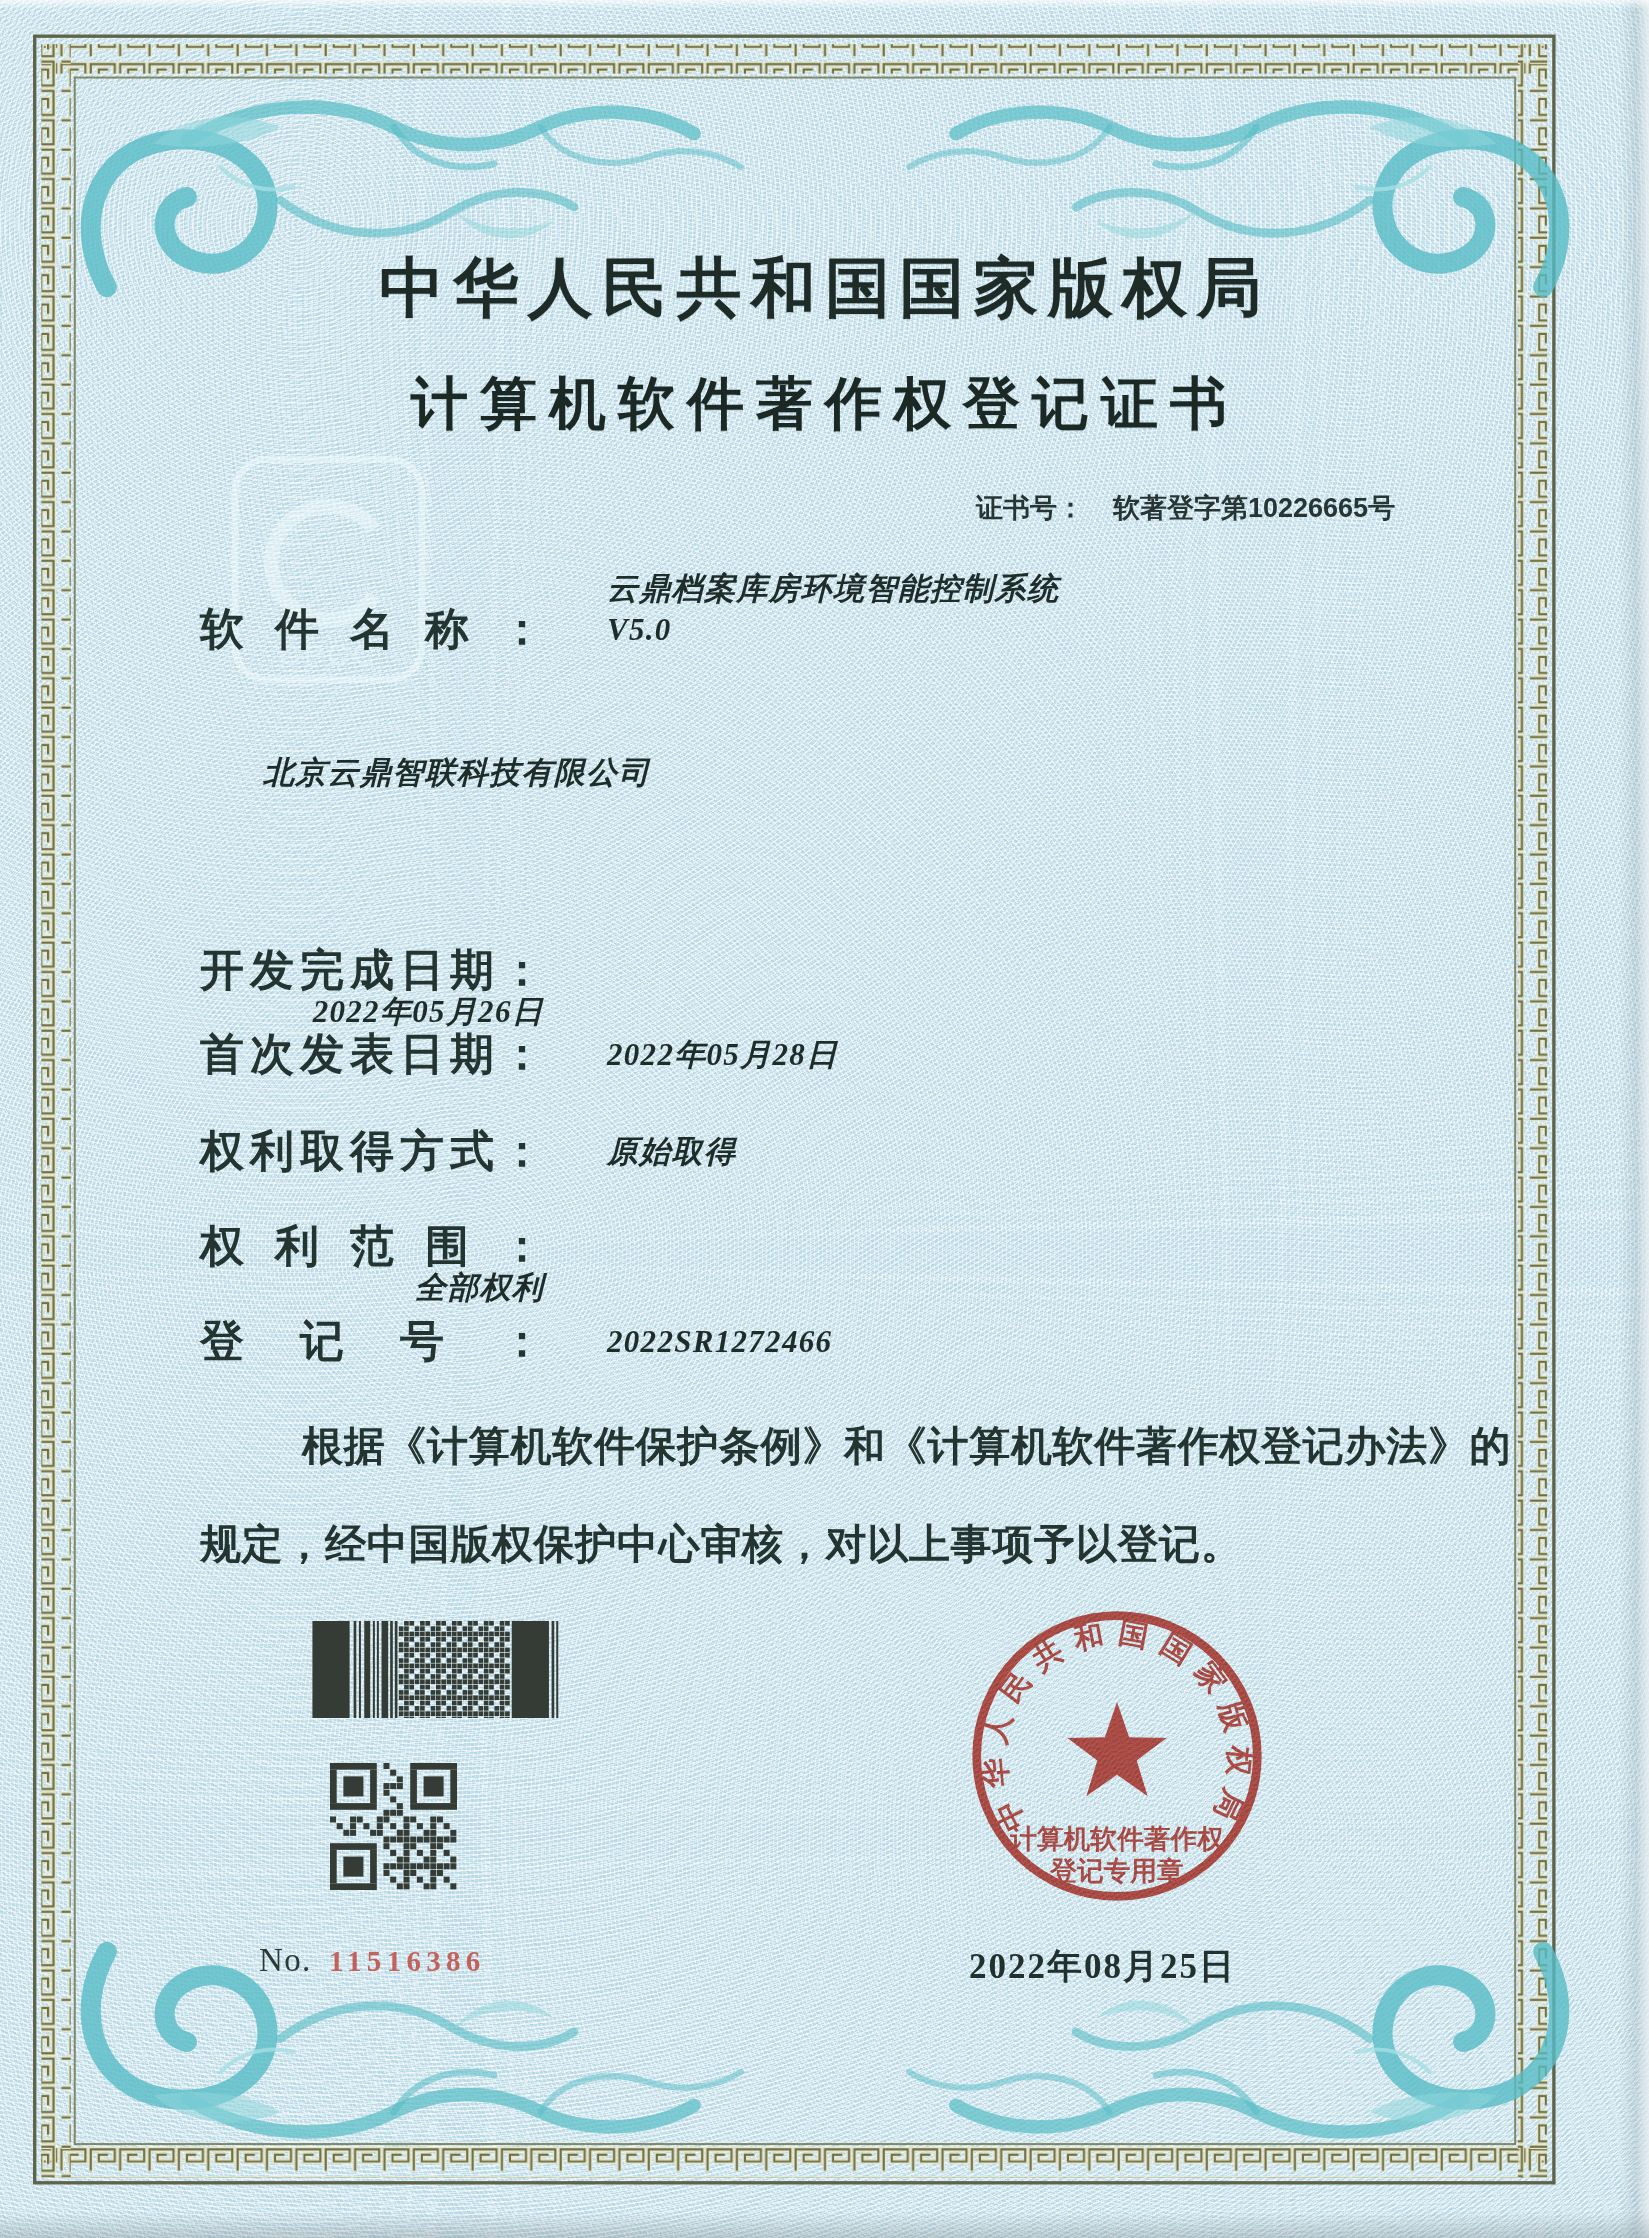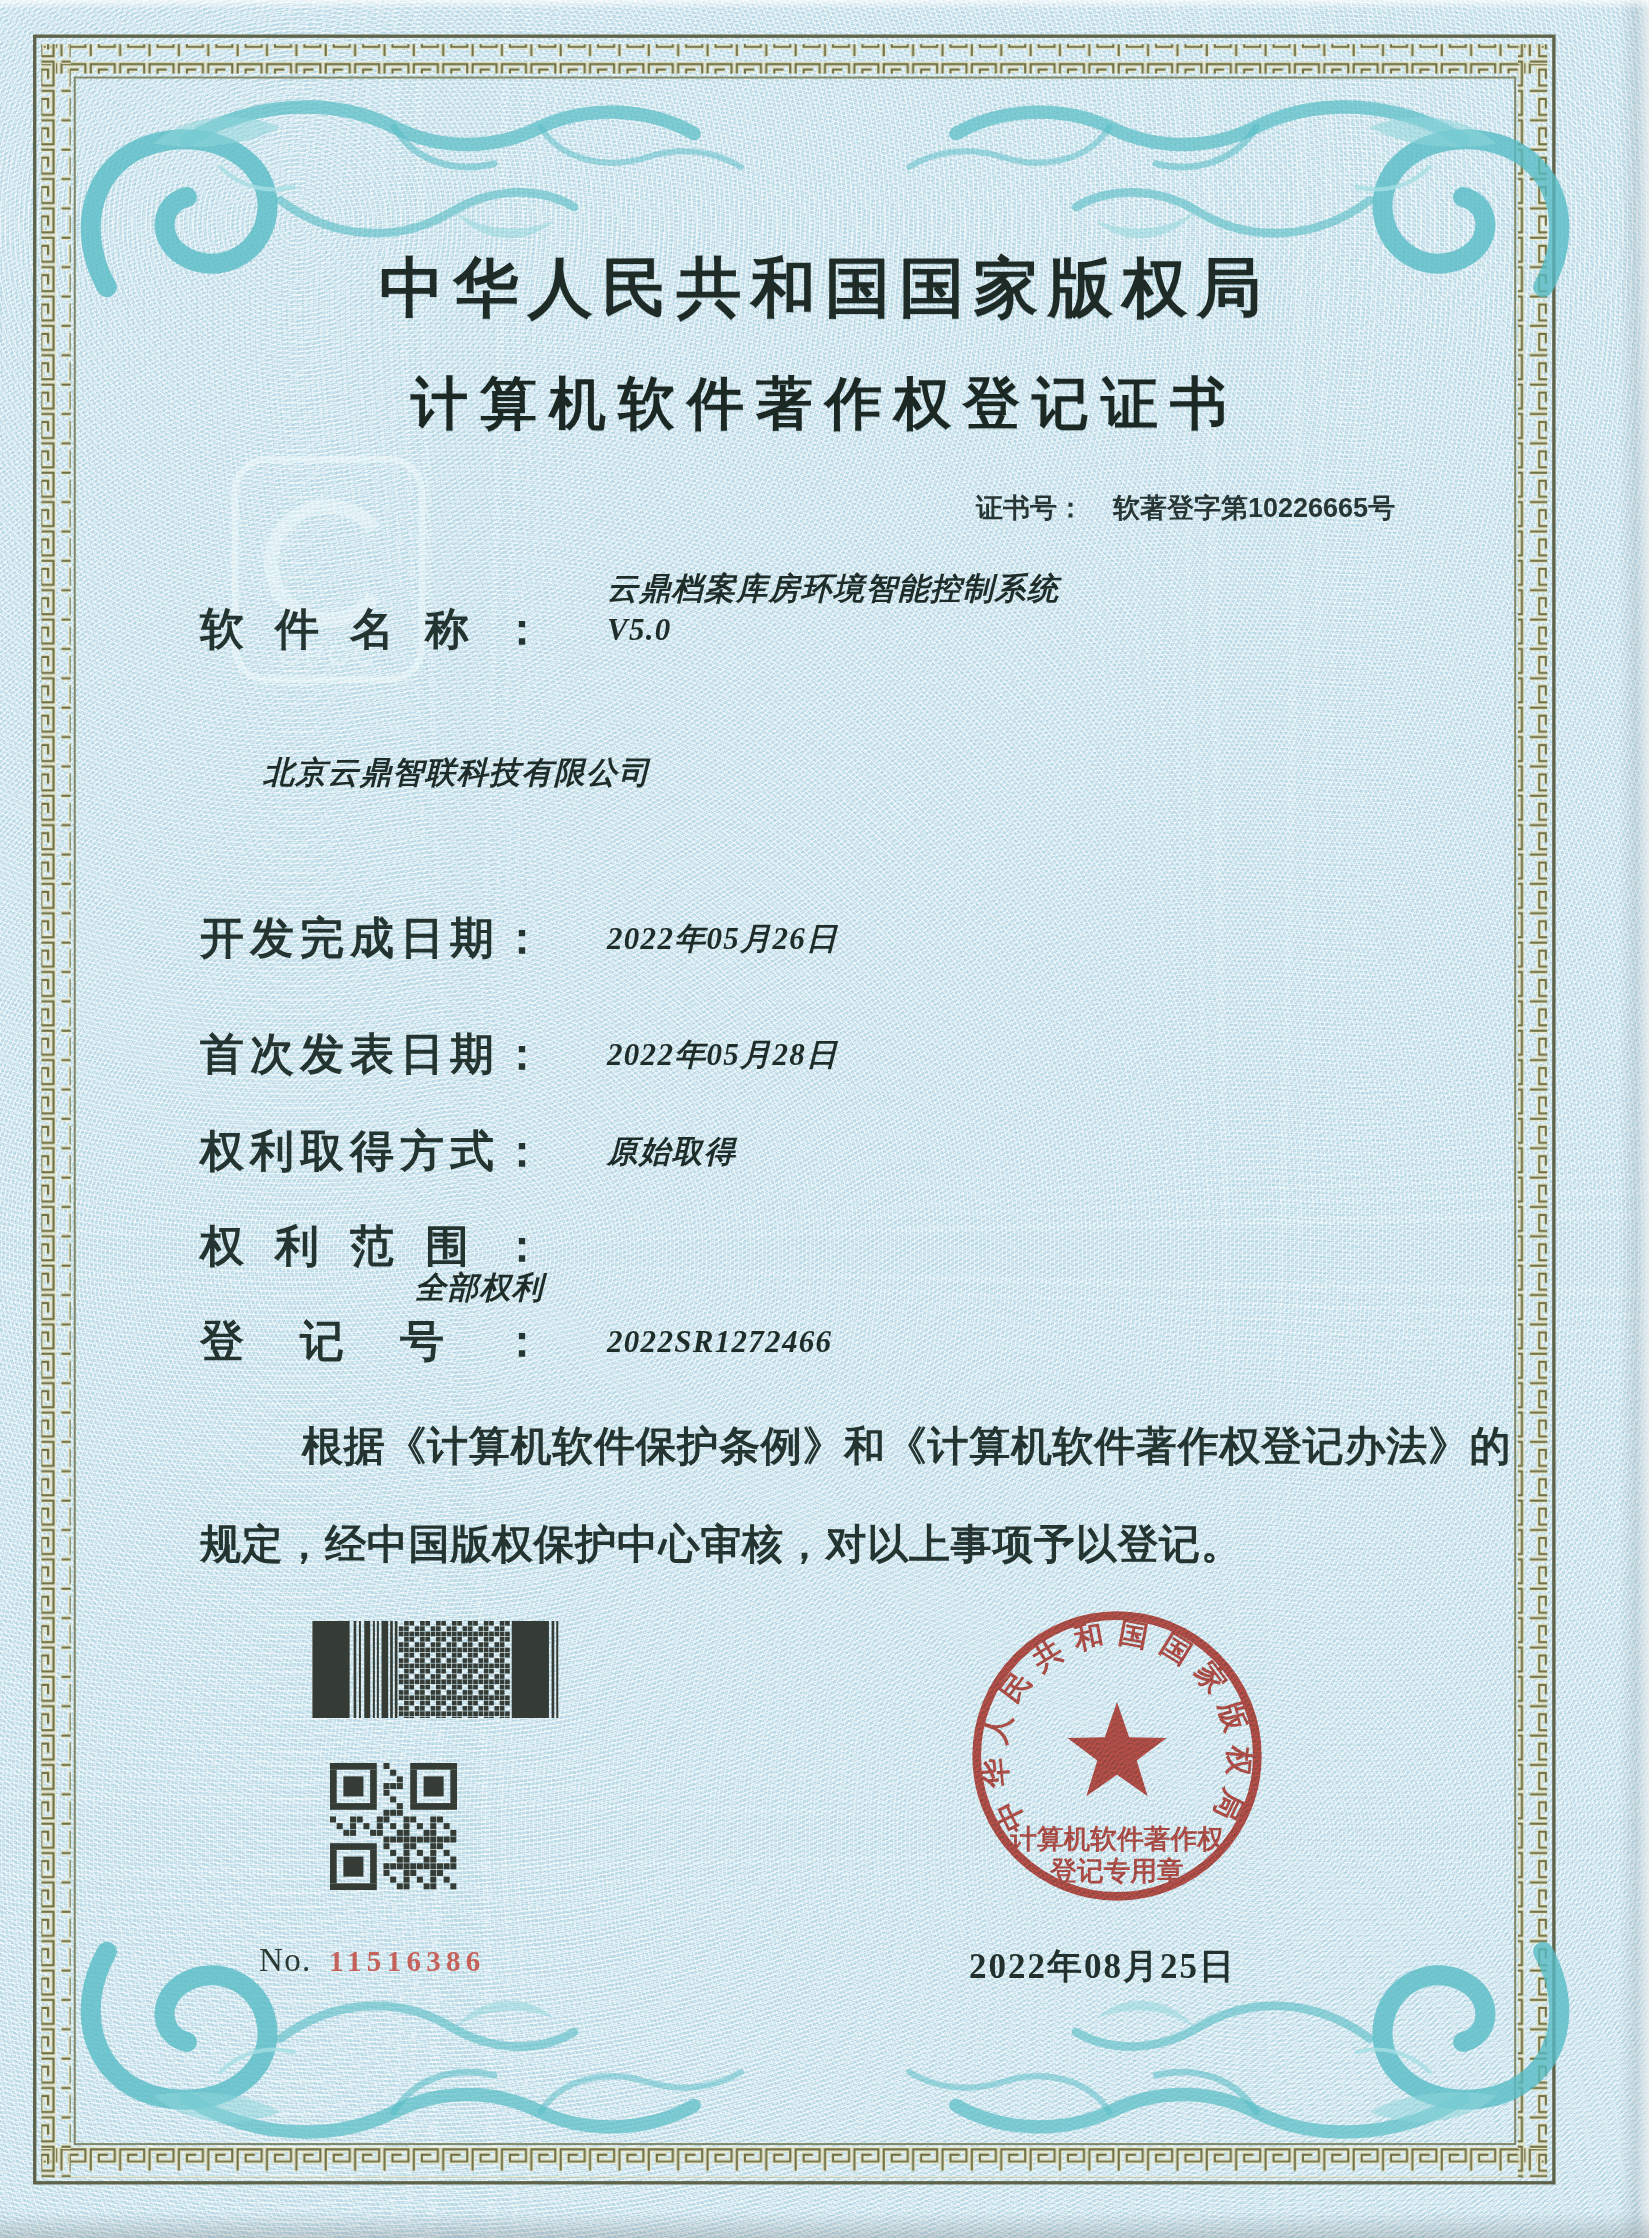--- a/index.html
+++ b/index.html
@@ -36,21 +36,21 @@
   .row{left:200px; display:flex; align-items:flex-end;}
   .row .lbl{
     display:inline-block; width:344px; text-align:justify; text-align-last:justify;
     font-family:"Liberation Sans", sans-serif;
     font-size:44px; font-weight:700; color:#243531;
   }
   .row .val{
     margin-left:63px; font-size:31px; font-weight:700; color:#1f2d2a;
     line-height:1.32; letter-spacing:1.3px;font-style:italic;
   }
-  .r1{top:569px;} .r2{top:753px;} .r3{top:916px;} .r4{top:1032px;}
+  .r1{top:569px;} .r2{top:753px;} .r3{top:948px;flex-direction:column;} .r4{top:1032px;}
   .r5{top:1129px;} .r6{top:1224px;flex-direction:column;} .r7{top:1319px;}
   .stmt{
     font-family:"Liberation Sans", sans-serif;
     font-size:41px; font-weight:700; color:#243531; letter-spacing:0.7px;
   }
   .s1{left:302px; top:1426px;}
   .s2{left:200px; top:1524px;}
   .serial{left:259px; top:1944px; display:flex; align-items:baseline; gap:17.4px;}
   .serial .no{font-size:33px; color:#2c3a36; letter-spacing:1.3px;}
   .serial .digits{

